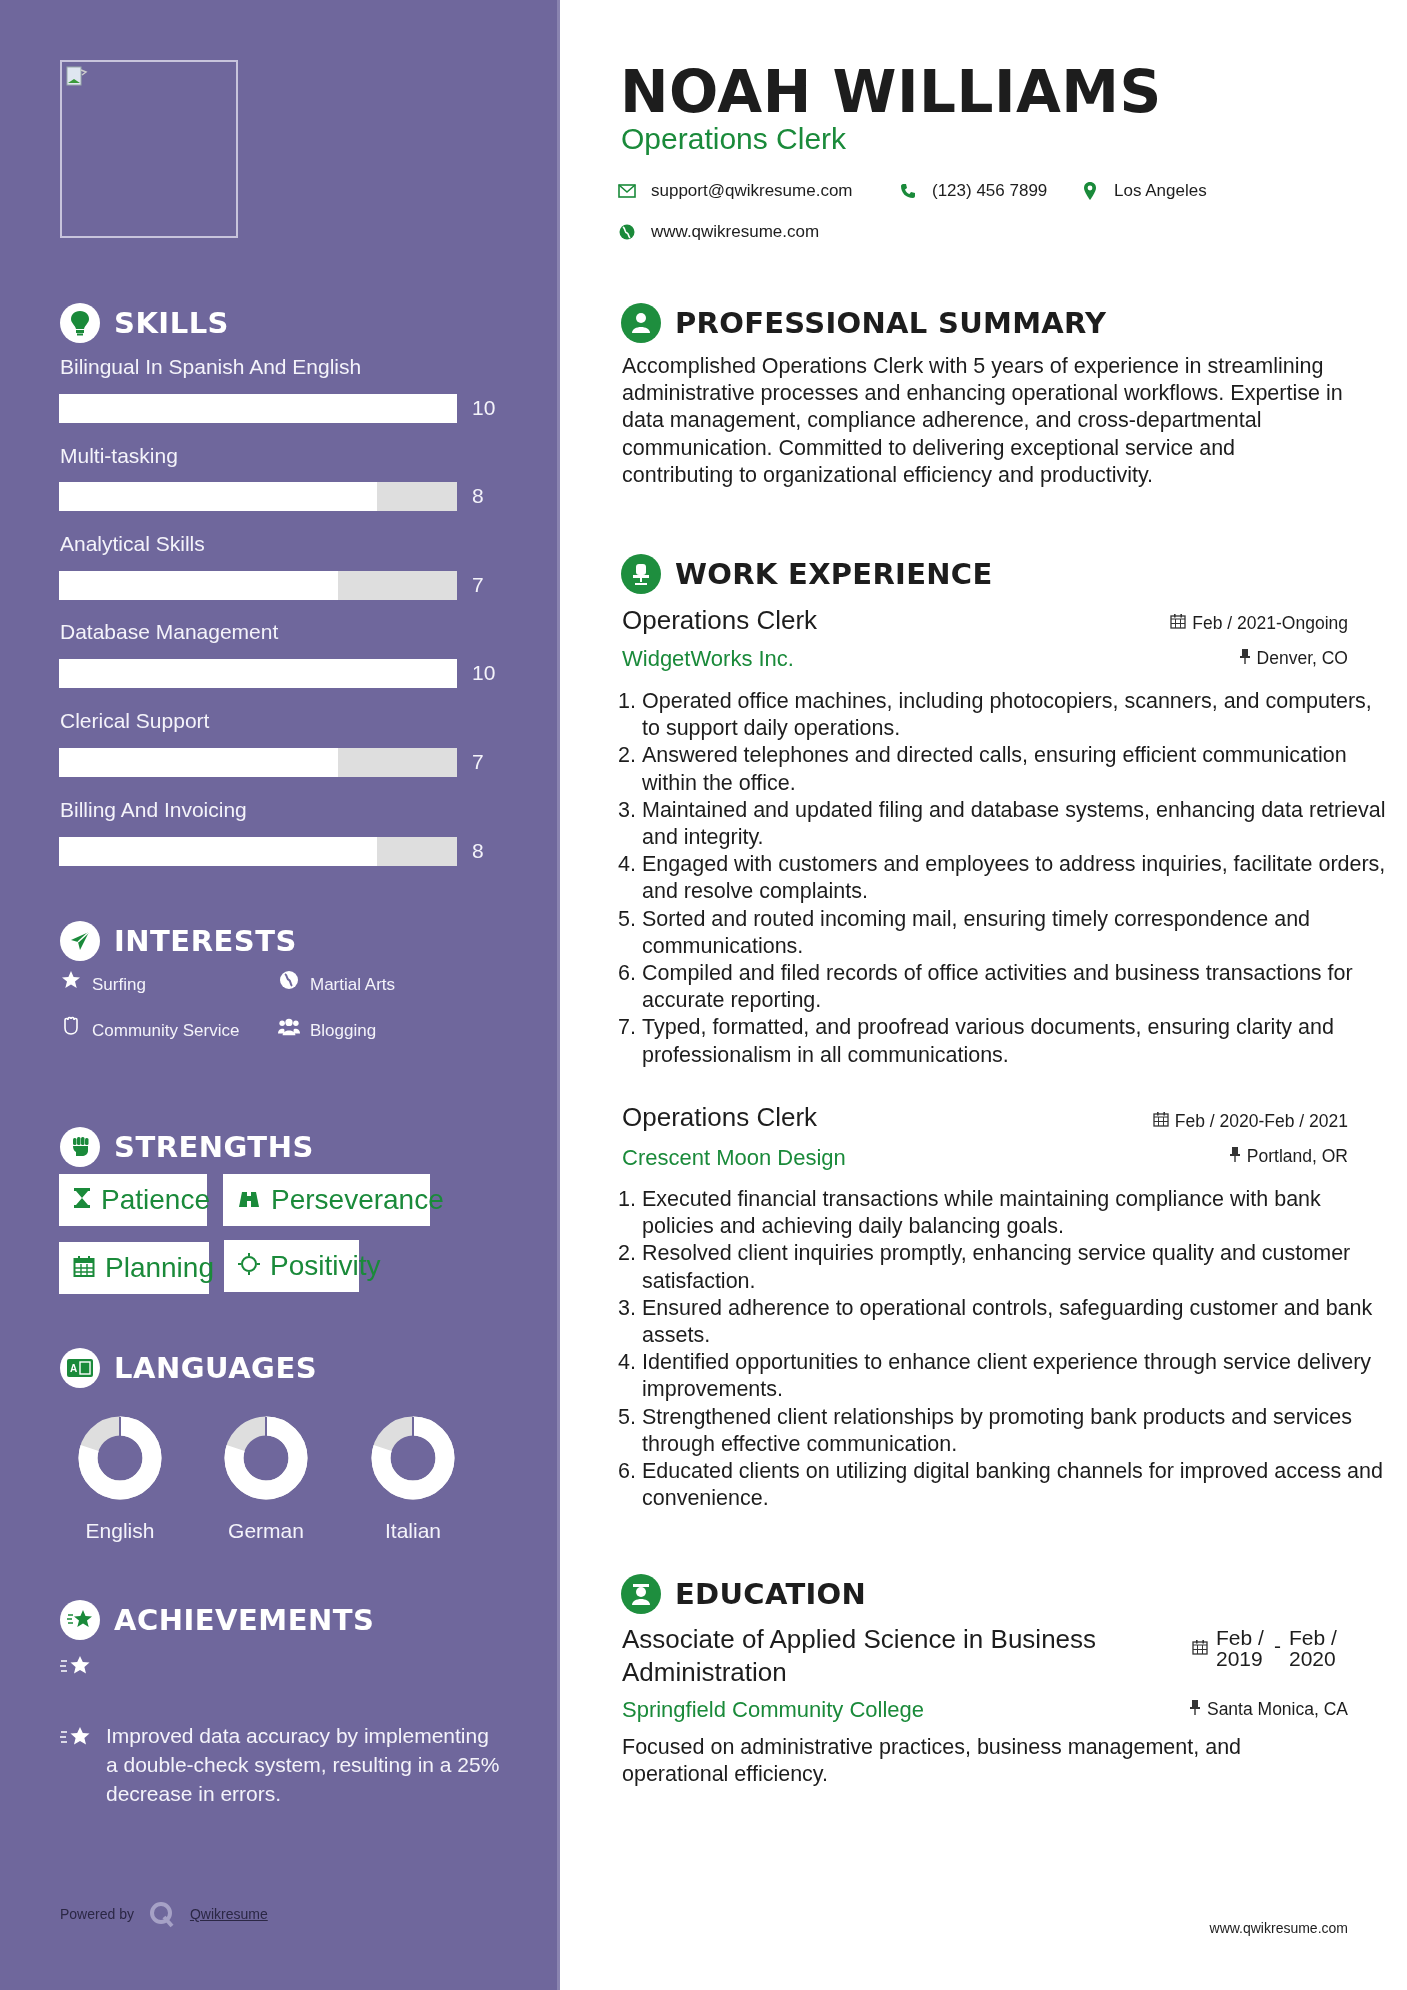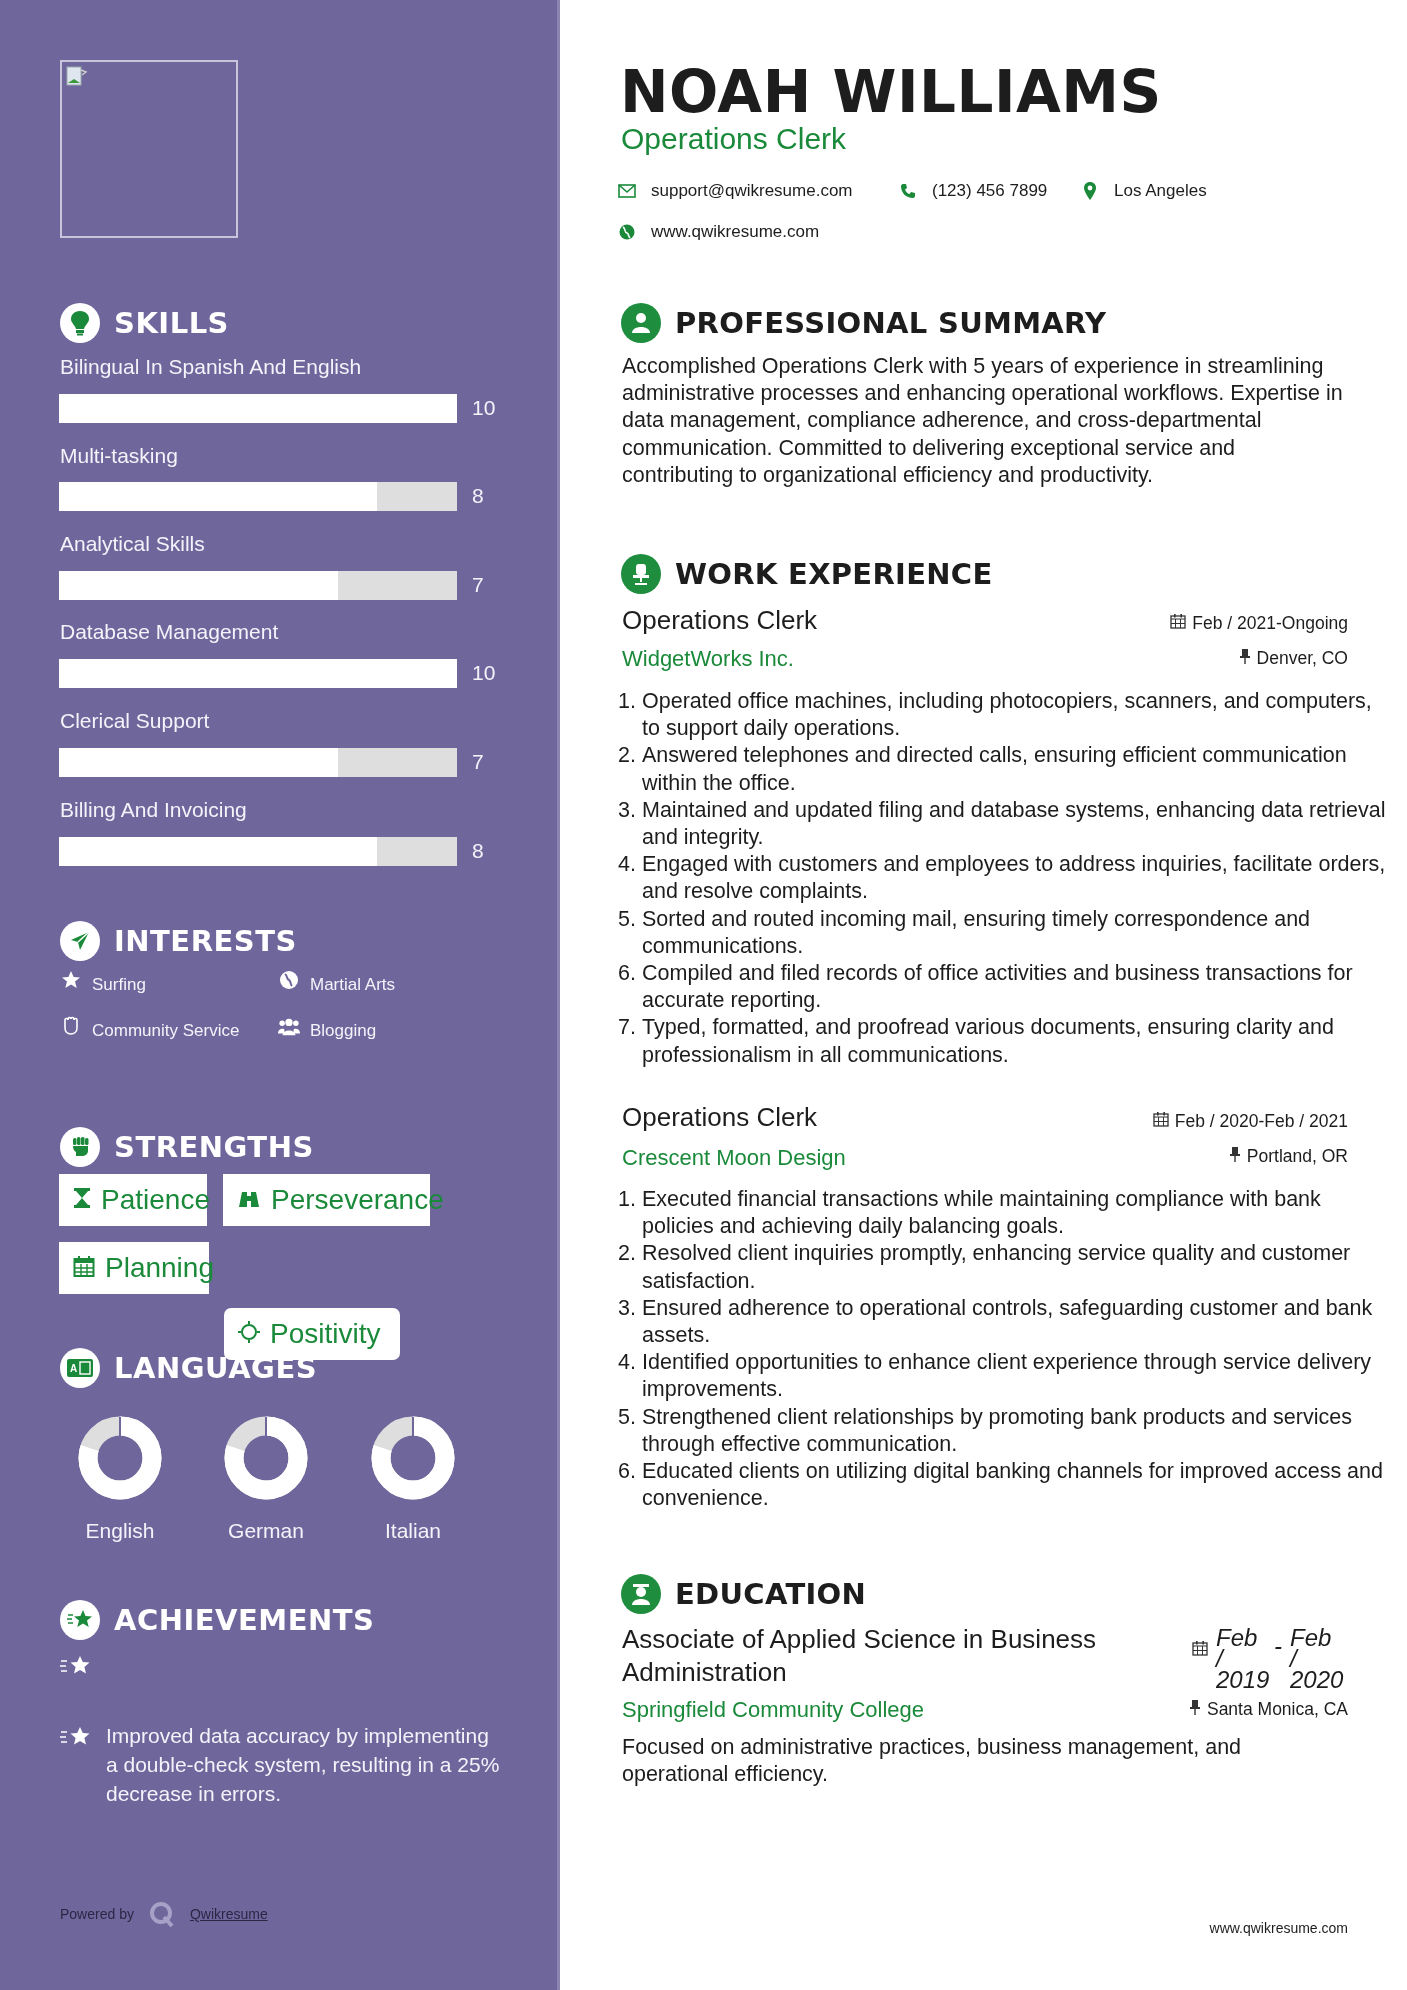--- a/index.html
+++ b/index.html
@@ -181,21 +181,21 @@
   <div class="abs chip" style="left:59px; top:1242px; width:150px;">
     <span><svg width="22" height="22" viewBox="0 0 22 22">
           <rect x="1.5" y="4" width="19" height="17" fill="none" stroke="#1a8a3a" stroke-width="2"></rect>
           <rect x="1.5" y="4" width="19" height="4" fill="#1a8a3a"></rect>
           <path d="M8 9 V20 M14 9 V20 M2 13 H20 M2 17 H20" stroke="#1a8a3a" stroke-width="1.4"></path>
           <rect x="5" y="1" width="2" height="5" fill="#1a8a3a"></rect>
           <rect x="15" y="1" width="2" height="5" fill="#1a8a3a"></rect>
         </svg></span>
     <span>Planning</span>
   </div>
-  <div class="abs chip" style="left:224px; top:1308px; width:176px;border-radius:7px;">
+  <div class="abs chip" style="left:224px; top:1240px; width:135px;">
     <span><svg width="22" height="22" viewBox="0 0 22 22">
           <circle cx="11" cy="11" r="7" fill="none" stroke="#1a8a3a" stroke-width="2"></circle>
           <g fill="#1a8a3a">
             <rect x="10" y="0" width="2" height="3"></rect>
             <rect x="10" y="19" width="2" height="3"></rect>
             <rect x="0" y="10" width="3" height="2"></rect>
             <rect x="19" y="10" width="3" height="2"></rect>
           </g>
         </svg></span>
     <span>Positivity</span>
@@ -389,21 +389,21 @@
     <div class="sec-icon">
       <svg width="22" height="24" viewBox="0 0 22 24">
           <rect x="3" y="2" width="16" height="3" fill="#fff"></rect>
           <circle cx="11" cy="10" r="5" fill="#fff"></circle>
           <path d="M2 23 C2 15 20 15 20 23 Z" fill="#fff"></path>
         </svg>
     </div>
     <span class="sec-title">EDUCATION</span>
   </div>
   <div class="abs job-title" style="top:1623px; width:540px; line-height:33px;">Associate of Applied Science in Business Administration</div>
-  <div class="abs" style="left:1192px; top:1627px; display:flex; gap:8px; font-size:24px; color:#1d1d1d; line-height:21px;font-style:italic;">
+  <div class="abs" style="left:1192px; top:1627px; display:flex; gap:8px; font-size:21px; color:#1d1d1d; line-height:21px;">
     <span style="padding-top:10px;"><svg width="16" height="16" viewBox="0 0 16 16">
           <rect x="1" y="3" width="14" height="12" fill="none" stroke="#333" stroke-width="1.3"></rect>
           <path d="M1 6 H15 M5.5 6 V15 M10.5 6 V15 M1 10.5 H15" stroke="#333" stroke-width="1"></path>
           <rect x="4" y="1" width="1.6" height="3.5" fill="#333"></rect>
           <rect x="10.4" y="1" width="1.6" height="3.5" fill="#333"></rect>
         </svg></span>
     <span style="width:50px;">Feb / 2019</span>
     <span style="padding-top:8px;">-</span>
     <span style="width:50px;">Feb / 2020</span>
   </div>

